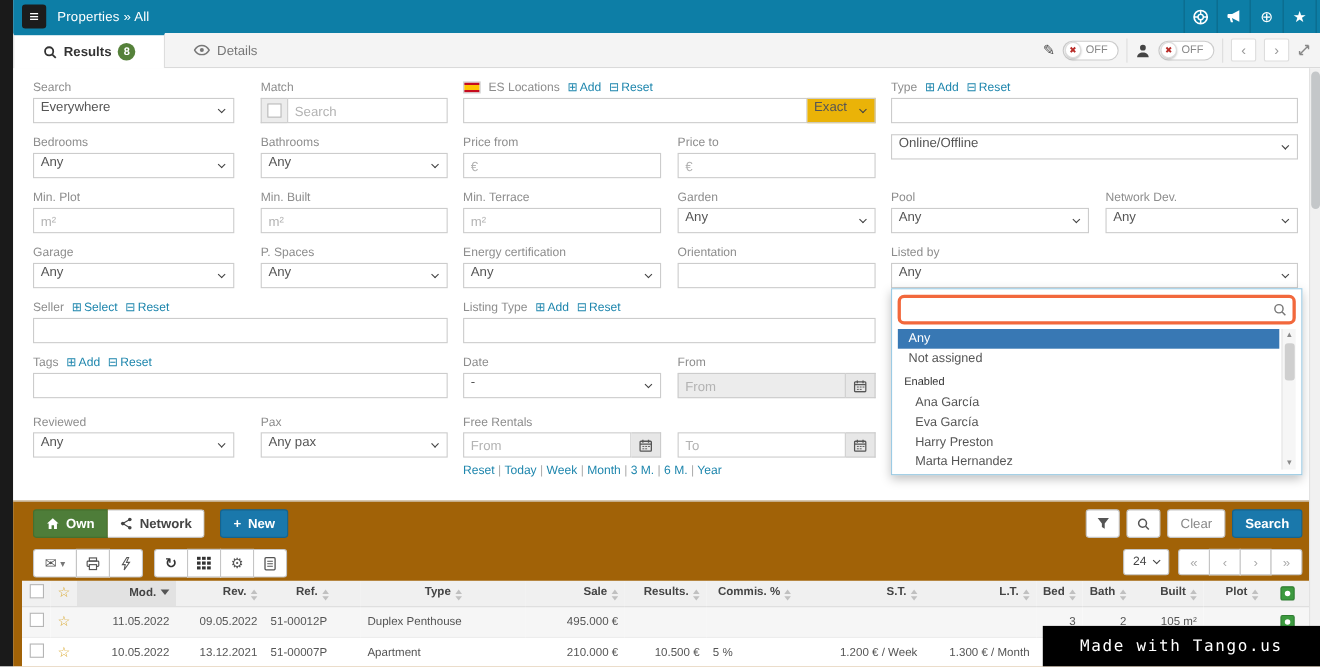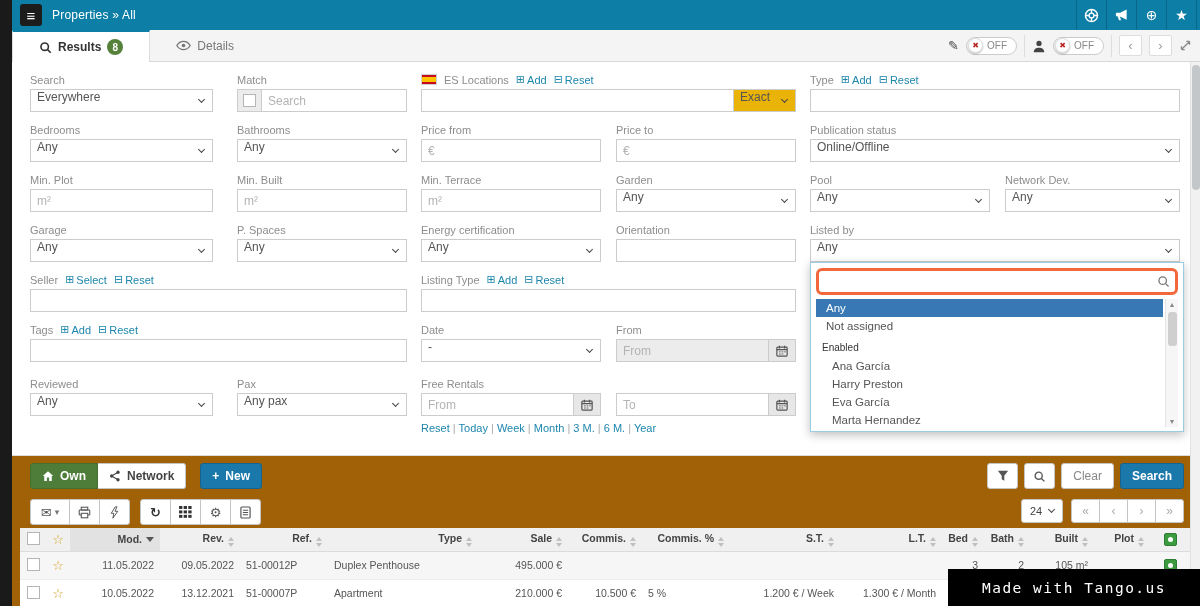--- a/index.html
+++ b/index.html
@@ -91,21 +91,21 @@
   .ibtn.wide{width:40px;gap:3px}
   .caret{font-size:9px;color:#777}
   .pager{position:absolute;right:16px;top:43px;display:flex;gap:8px;align-items:center}
   .psize{width:42px;height:24px;border:1px solid #c5c5c5;background:#fff;border-radius:3px;position:relative;
          display:flex;align-items:center;padding-left:8px;font-size:11px;color:#444;cursor:pointer}
   .pnav .ibtn{width:29px;height:24px;color:#aaa;font-size:12px}
   
   .tablewrap{position:absolute;left:8px;right:10px;top:72px;bottom:0;background:#fff;overflow:hidden}
   table{border-collapse:collapse;table-layout:fixed;width:1170px;font-size:10.5px;color:#555}
   thead th{background:#f0f0f0;height:23px;font-weight:bold;color:#444;padding:0 6px;white-space:nowrap;
-           border-bottom:1px solid #dcdcdc;text-align:right;font-size:10.5px}
+           border-bottom:1px solid #dcdcdc;text-align:center;font-size:10.5px}
   th.sorted{background:#e2e2e2}
   td{height:28px;padding:0 6px;border-bottom:1px solid #ededed;white-space:nowrap;overflow:hidden}
   tr.odd td{background:#f6f6f6}
   .tr{text-align:right}.tc{text-align:center}
   .sort2{display:inline-flex;flex-direction:column;gap:2px;margin-left:4px;vertical-align:1px}
   .sort2 i{width:0;height:0;border-left:3px solid transparent;border-right:3px solid transparent;display:block}
   .sort2 .u{border-bottom:4px solid #c0c0c0}
   .sort2 .d{border-top:4px solid #c0c0c0}
   .sortd{display:inline-block;width:0;height:0;border-left:4px solid transparent;border-right:4px solid transparent;
          border-top:5px solid #555;margin-left:4px;vertical-align:1px}
@@ -280,23 +280,20 @@
         </div>
       <input class="inp" placeholder="€" style="">
     </div>
     <div class="w4">
       <div class="lbl">
           <span>Price to</span>
         </div>
       <input class="inp" placeholder="€" style="">
     </div>
     <div class="w5">
-      <div class="lbl">
-          <span>Publication status</span>
-        </div>
       <div class="sel">
           <span>Online/Offline</span>
           <i class="chev"></i>
         </div>
     </div>
   </div>
 
   <div class="frow">
     <div class="w1">
       <div class="lbl">
@@ -524,22 +521,22 @@
           <circle cx="7" cy="7" r="4.6" fill="none" stroke="#777" stroke-width="1.6"></circle>
           <path d="M10.6 10.6 14.2 14.2" stroke="#777" stroke-width="1.6"></path>
         </svg>
     </span>
   </div>
   <div class="dd-list">
     <div class="opt selected">Any</div>
     <div class="opt">Not assigned</div>
     <div class="ogrp">Enabled</div>
     <div class="opt child">Ana García</div>
+    <div class="opt child">Eva García</div>
     <div class="opt child">Harry Preston</div>
-    <div class="opt child">Eva García</div>
     <div class="opt child">Marta Hernandez</div>
     <div class="sb">
       <span class="ar" style="top:0">▲</span>
       <span class="thumb"></span>
       <span class="ar" style="bottom:0">▼</span>
     </div>
   </div>
 </div>
 
 <div class="bottom">
@@ -683,21 +680,21 @@
                 <i class="d"></i>
               </span></th>
           <th><span>Type</span><span class="sort2">
                 <i class="u"></i>
                 <i class="d"></i>
               </span></th>
           <th class="tr"><span>Sale</span><span class="sort2">
                 <i class="u"></i>
                 <i class="d"></i>
               </span></th>
-          <th class="tr"><span>Commis.</span><span class="sort2">
+          <th class="tr"><span>Results.</span><span class="sort2">
                 <i class="u"></i>
                 <i class="d"></i>
               </span></th>
           <th><span>Commis. %</span><span class="sort2">
                 <i class="u"></i>
                 <i class="d"></i>
               </span></th>
           <th class="tr"><span>S.T.</span><span class="sort2">
                 <i class="u"></i>
                 <i class="d"></i>

